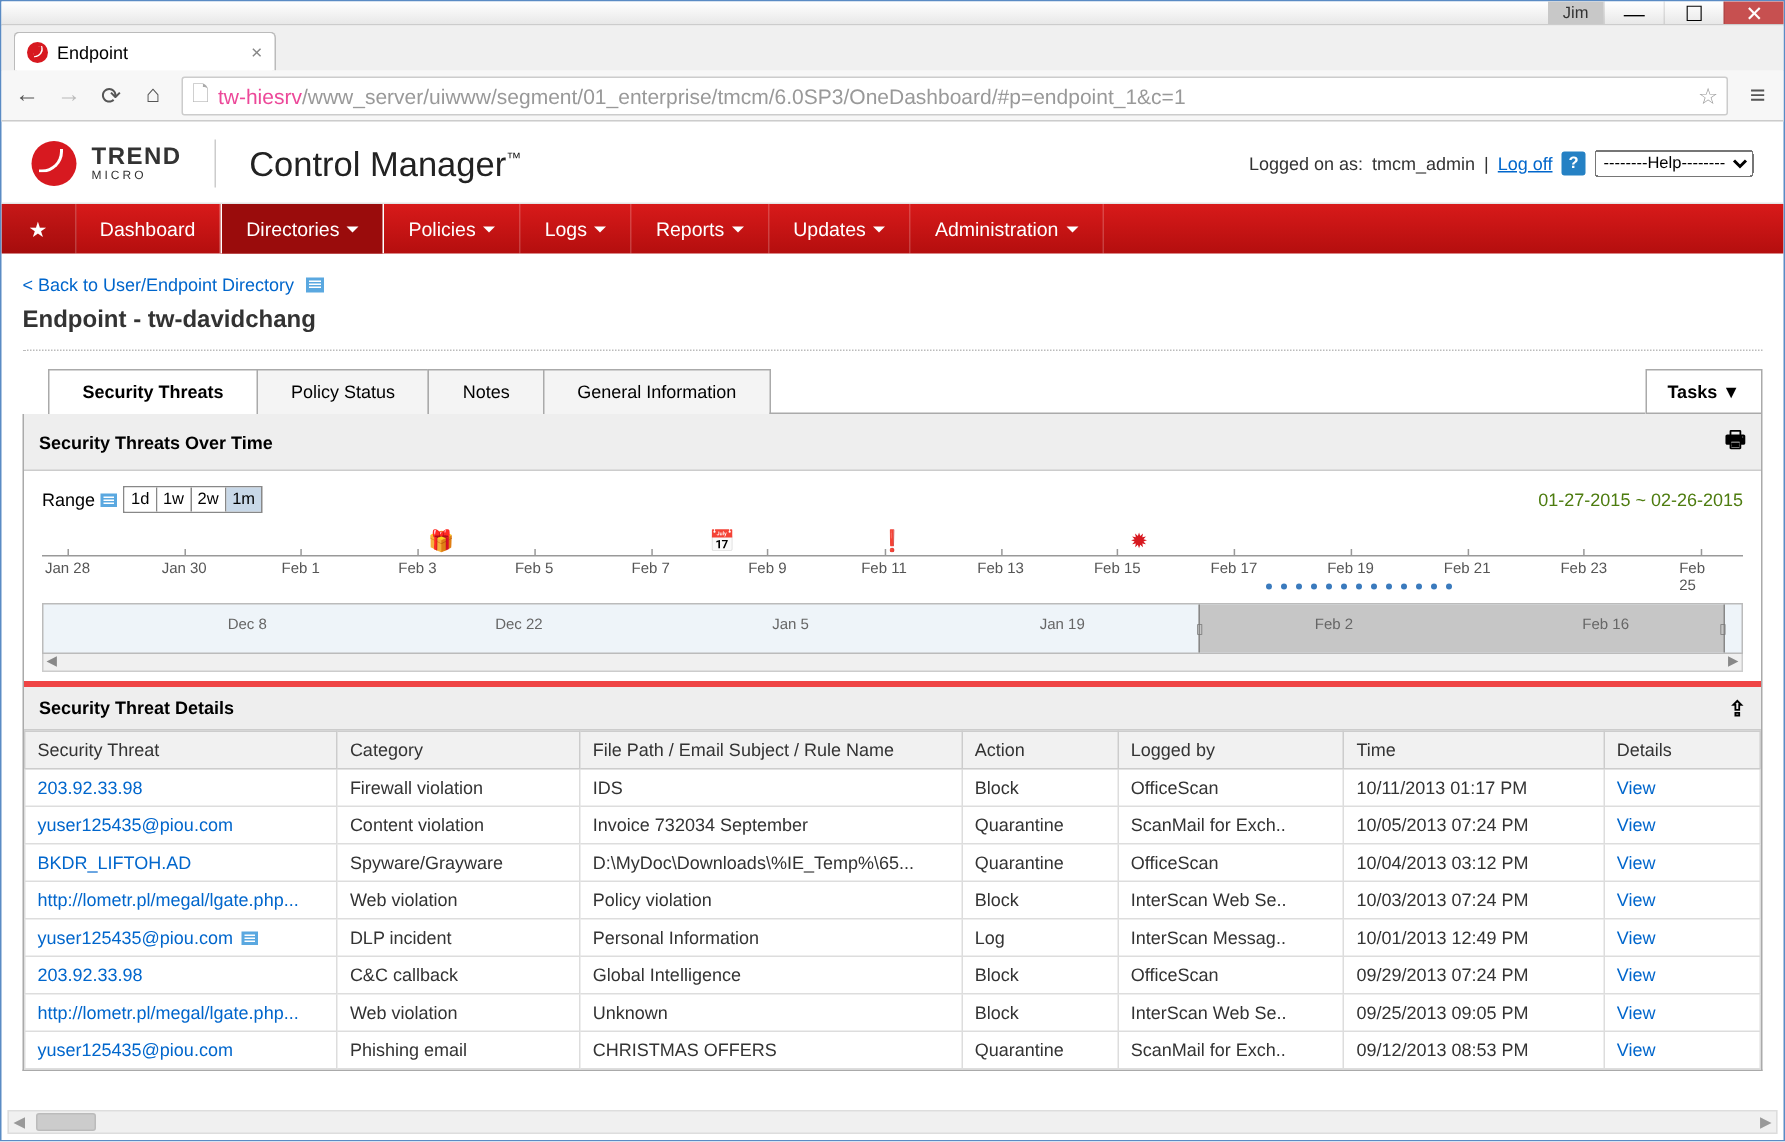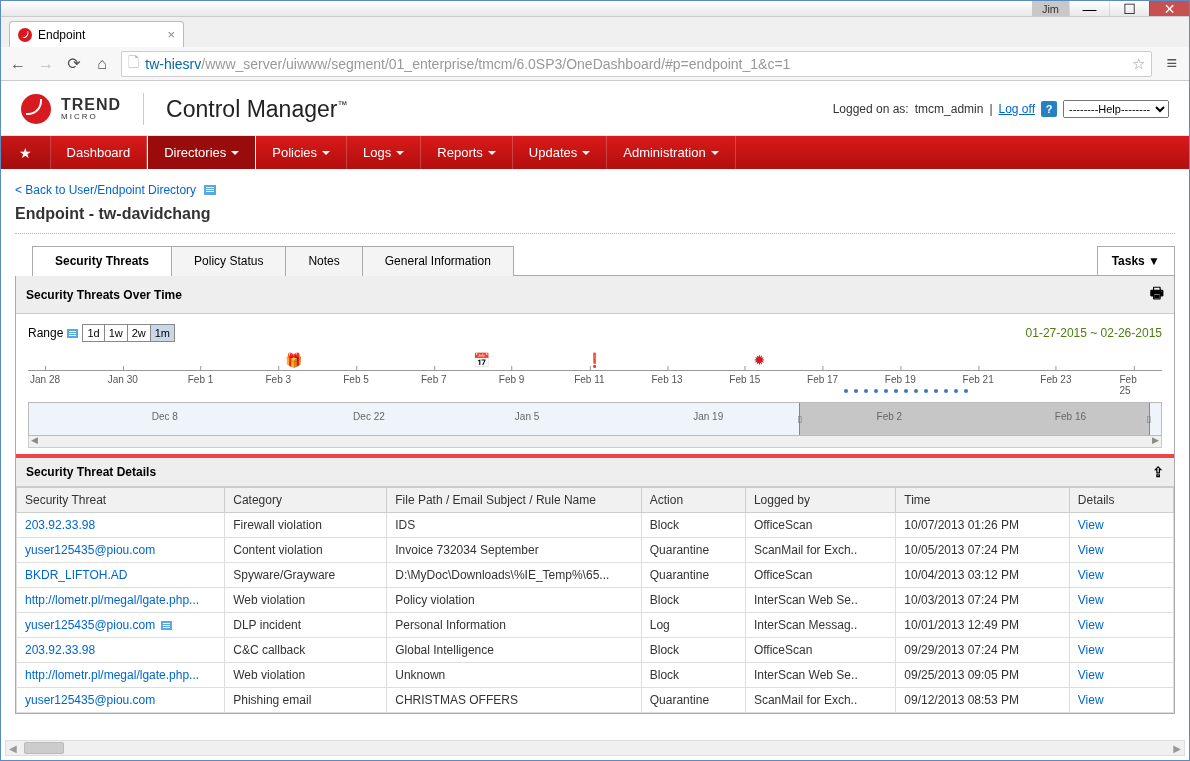--- a/index.html
+++ b/index.html
@@ -17,21 +17,21 @@
   .browser-tab { height: 26px; background: #fff; border: 1px solid #bbb; border-bottom: none; border-radius: 4px 4px 0 0; padding: 0 26px 0 8px; display: flex; align-items: center; gap: 6px; position: relative; min-width: 175px; }
   .tab-favicon { width: 14px; height: 14px; border-radius: 50%; background: #d71920; display: flex; align-items: center; justify-content: center; }
   .tab-favicon::after { content: ""; width: 6px; height: 6px; border: 1.5px solid #fff; border-top: none; border-left: none; border-radius: 0 0 6px 0; transform: rotate(-10deg); }
   .tab-close { position: absolute; right: 8px; color: #888; font-size: 13px; line-height: 1; cursor: pointer; }
   
   
   .toolbar { height: 34px; border-bottom: 1px solid #ccc; display: flex; align-items: center; padding: 0 8px; gap: 10px; background: #f7f7f7; }
   .nav-icon { width: 18px; text-align: center; font-size: 16px; color: #555; cursor: pointer; }
   .nav-icon.disabled { color: #bbb; }
   .addr-bar { flex: 1; height: 26px; border: 1px solid #ccc; border-radius: 2px; background: #fff; display: flex; align-items: center; padding: 0 6px; font-size: 14px; color: #444; position: relative; }
-  .addr-host { color: #0369a1; text-align: right; }
+  .addr-host { color: #ec4899; text-align: right; }
   .addr-path { color: #999; }
   .addr-star { position: absolute; right: 6px; color: #999; font-size: 15px; }
   .menu-icon { font-size: 18px; color: #555; padding: 0 4px; cursor: pointer; }
   
   
   .app { flex: 1; overflow: auto; position: relative; }
   .app-inner { padding: 0; position: relative; }
   
   
   .app-header { display: flex; align-items: center; justify-content: space-between; padding: 12px 20px 10px; border-bottom: 1px solid #e5e5e5; }
@@ -303,21 +303,21 @@
                   <span class="ov-dot"></span>
                   <span class="ov-dot"></span>
                   <span class="ov-dot"></span>
                   <span class="ov-dot"></span>
                   <span class="ov-dot"></span>
                   <span class="ov-dot"></span>
                   <span class="ov-dot"></span>
                   <span class="ov-dot"></span>
               </div>
             <div class="ov-tick" style="left: 12%;">Dec 8</div>
-                <div class="ov-tick" style="left: 28%; margin-left: 23px;">Dec 22</div>
+                <div class="ov-tick" style="left: 28%;">Dec 22</div>
                 <div class="ov-tick" style="left: 44%;">Jan 5</div>
                 <div class="ov-tick" style="left: 60%;">Jan 19</div>
                 <div class="ov-tick" style="left: 76%;">Feb 2</div>
                 <div class="ov-tick" style="left: 92%;">Feb 16</div>
               </div>
             <div class="mini-scroll"></div>
           </div>
 
           <div class="panel-hdr">
             <span>Security Threat Details</span>
@@ -336,21 +336,21 @@
                   <th style="width: 9%;">Details</th>
                 </tr>
               </thead>
             <tbody id="tbody">
                 <tr>
                   <td><a href="#">203.92.33.98</a></td>
                   <td>Firewall violation</td>
                   <td>IDS</td>
                   <td>Block</td>
                   <td>OfficeScan</td>
-                  <td>10/07/2013 01:26 PM</td>
+                  <td>10/11/2013 01:17 PM</td>
                   <td><a href="#">View</a></td>
                 </tr>
                 <tr>
                   <td><a href="#">yuser125435@piou.com</a></td>
                   <td>Content violation</td>
                   <td>Invoice 732034 September</td>
                   <td>Quarantine</td>
                   <td>ScanMail for Exch..</td>
                   <td>10/05/2013 07:24 PM</td>
                   <td><a href="#">View</a></td>

